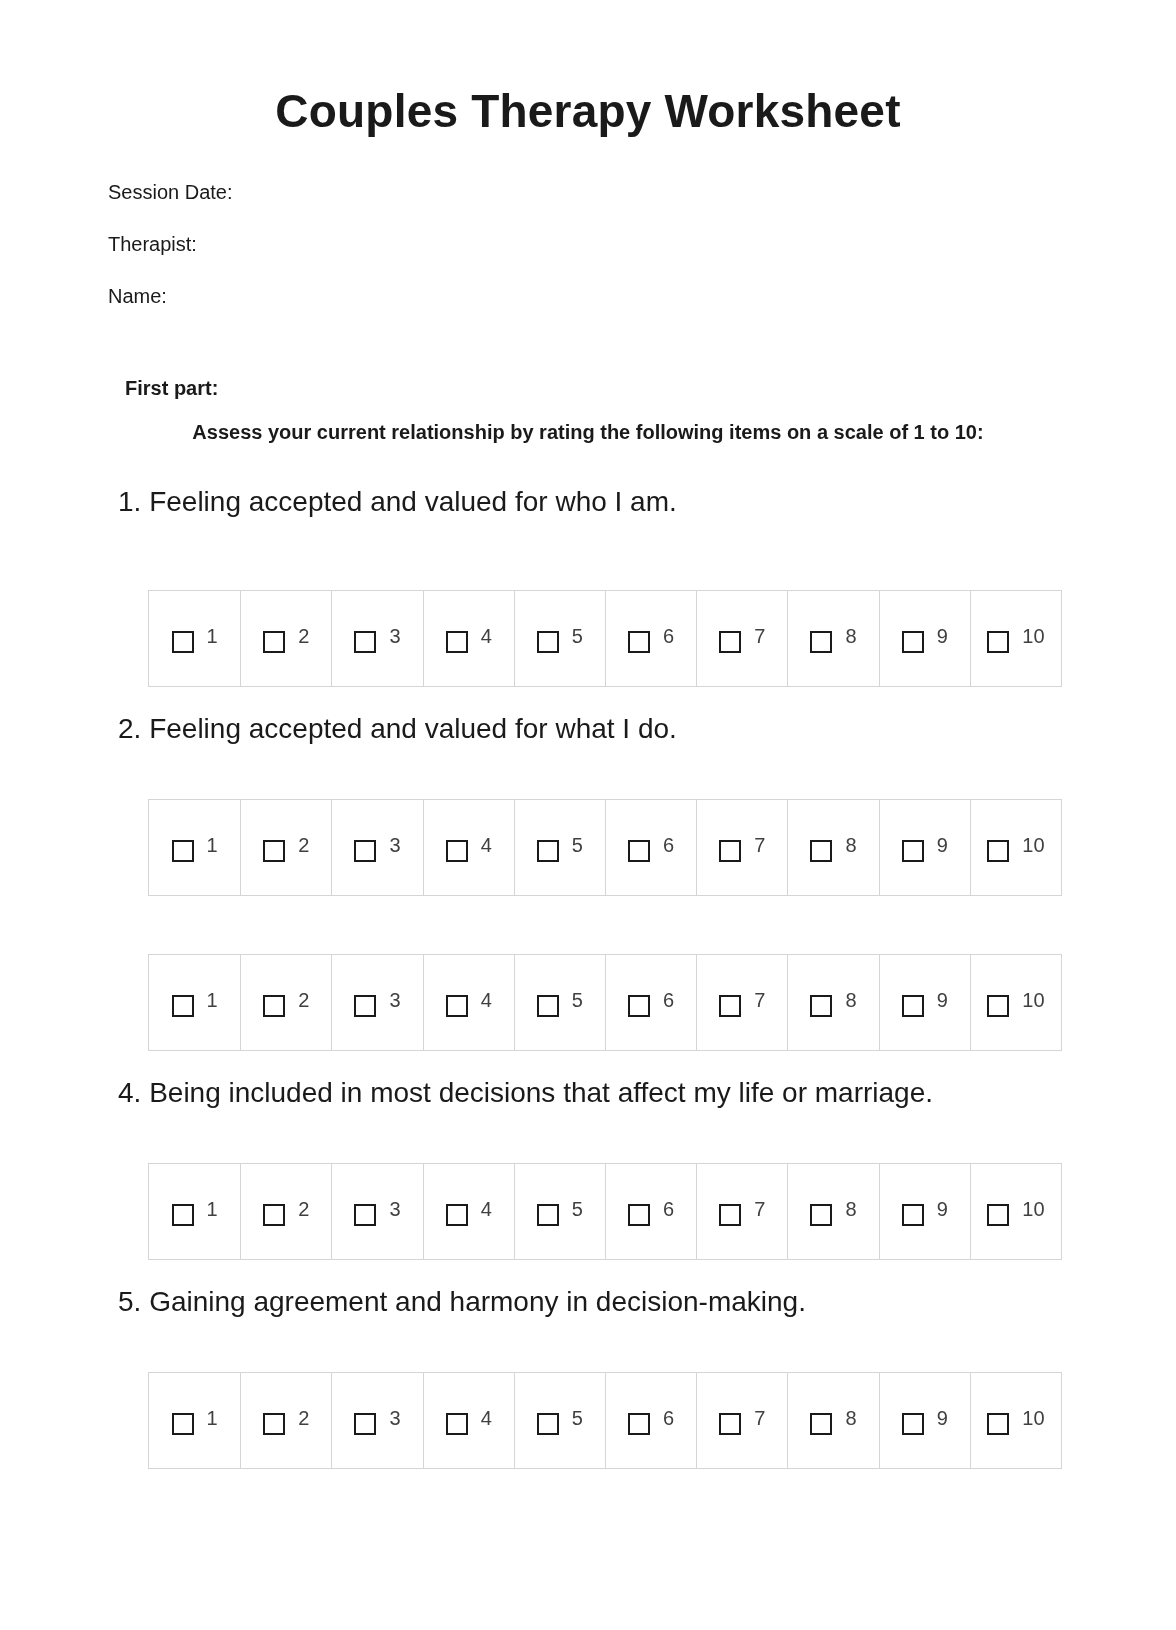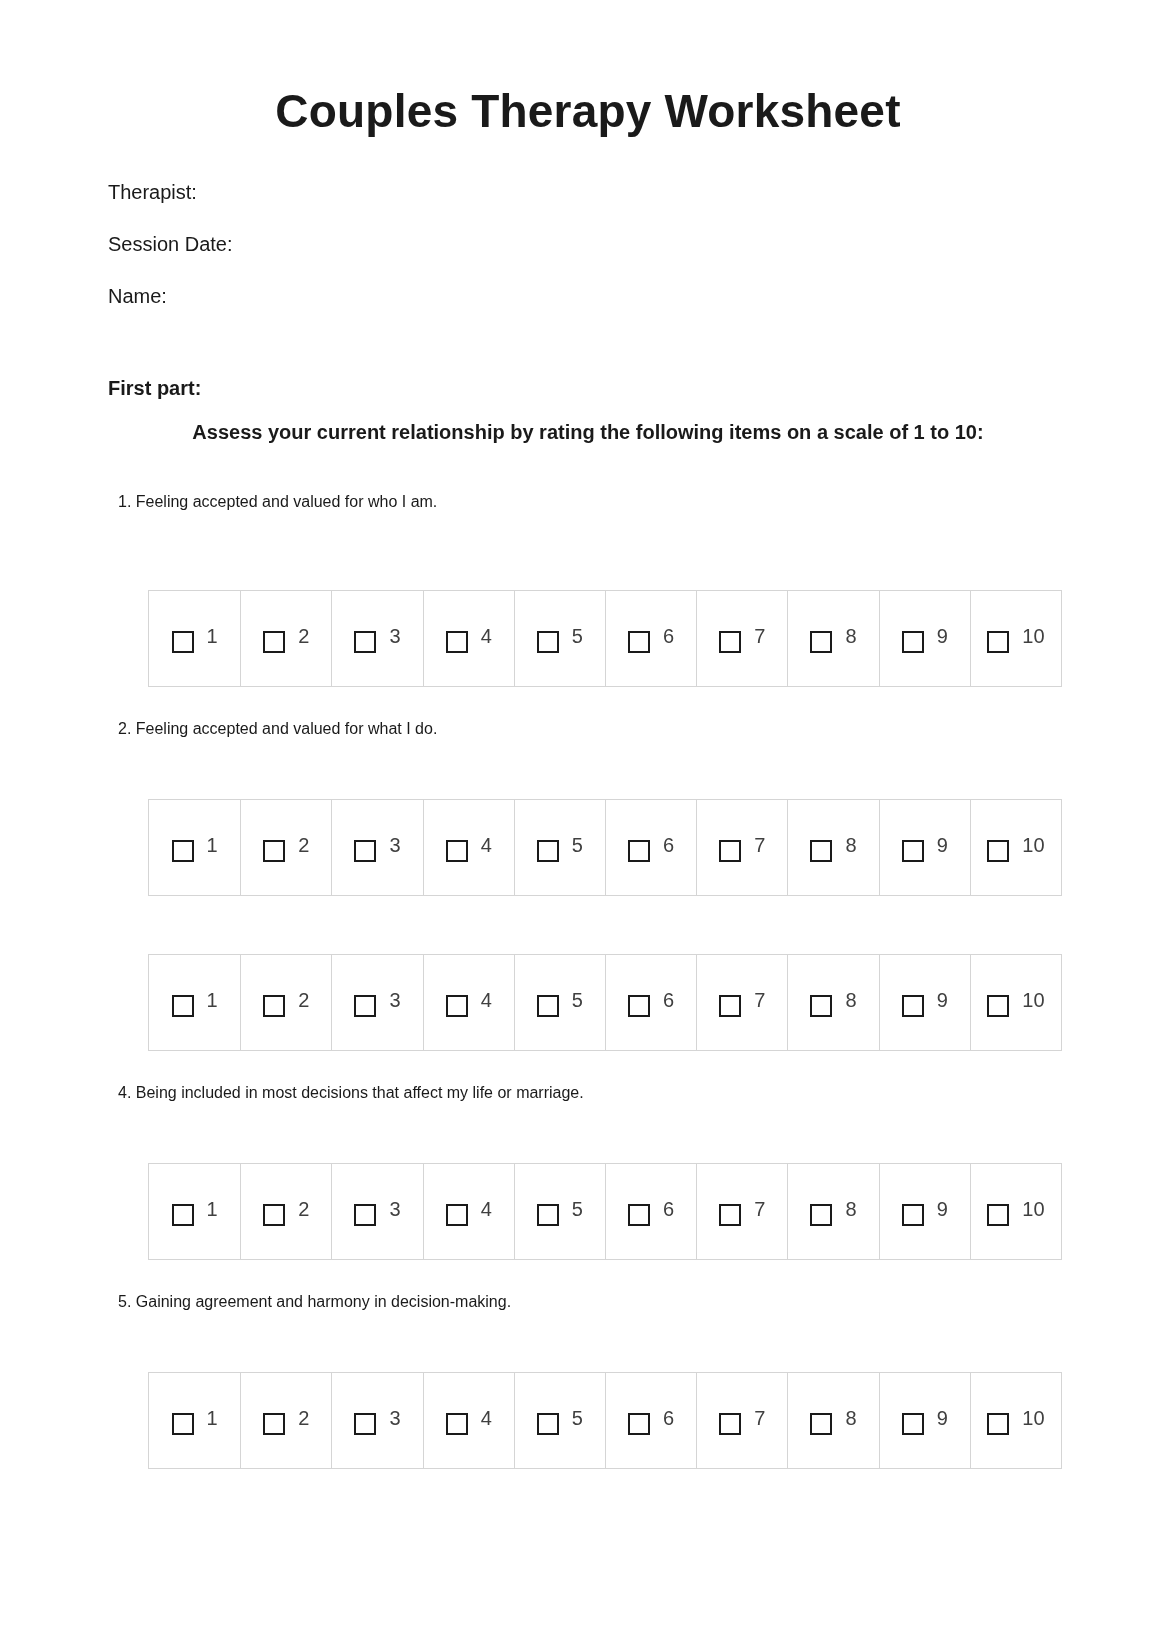--- a/index.html
+++ b/index.html
@@ -31,34 +31,34 @@
     font-size: 20px;
     line-height: 24px;
     margin: 0 0 28px 0;
     font-weight: normal;
   }
   .section { margin-top: 68px; }
   .section-heading {
     font-size: 20px;
     line-height: 24px;
     font-weight: bold;
-    margin: 0;
+    margin: 17px;
   }
   .section-instruction {
     font-size: 20px;
     line-height: 24px;
     font-weight: bold;
     margin: 20px 0 0 0;
     text-align: center;
   }
   .items { margin-top: 46px; }
   .item { margin-top: 30px; }
   .item:first-child { margin-top: 0; }
   .item-label {
-    font-size: 16px;
+    font-size: 28px;
     line-height: 24px;
     margin: 0;
     padding-left: 10px;
   }
   .rating-table {
     margin-top: 58px;
     margin-left: 40px;
     width: 914px;
     height: 97px;
     border: 1px solid var(--table-border, #d5d5d5);
@@ -96,22 +96,22 @@
   }
 </style>
 </head>
 <body>
 
 <div class="page">
 
   <h1 class="doc-title">Couples Therapy Worksheet</h1>
 
   <div class="header-fields">
+    <p class="header-field">Session Date:</p>
     <p class="header-field">Therapist:</p>
-    <p class="header-field">Session Date:</p>
     <p class="header-field">Name:</p>
   </div>
 
   <div class="section">
     <p class="section-heading">First part:</p>
     <p class="section-instruction">Assess your current relationship by rating the following items on a scale of 1 to 10:</p>
   </div>
 
   <div class="items">
 

